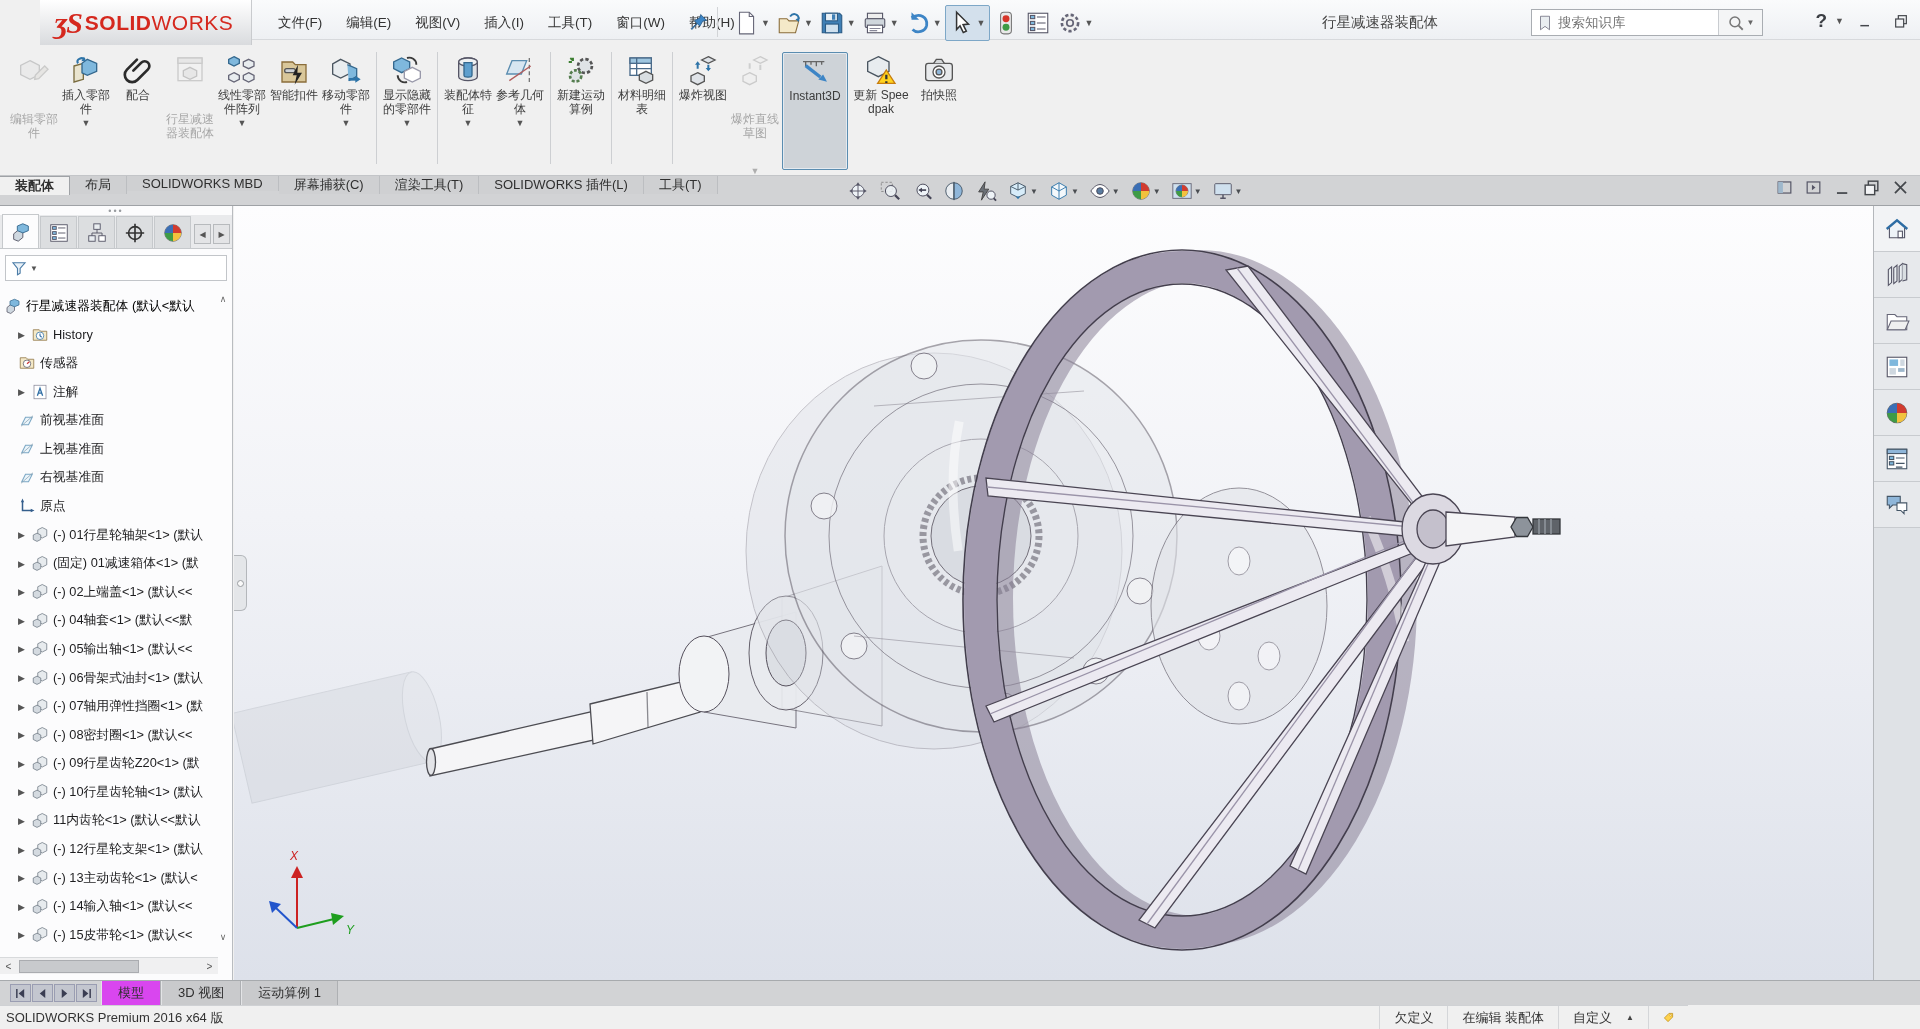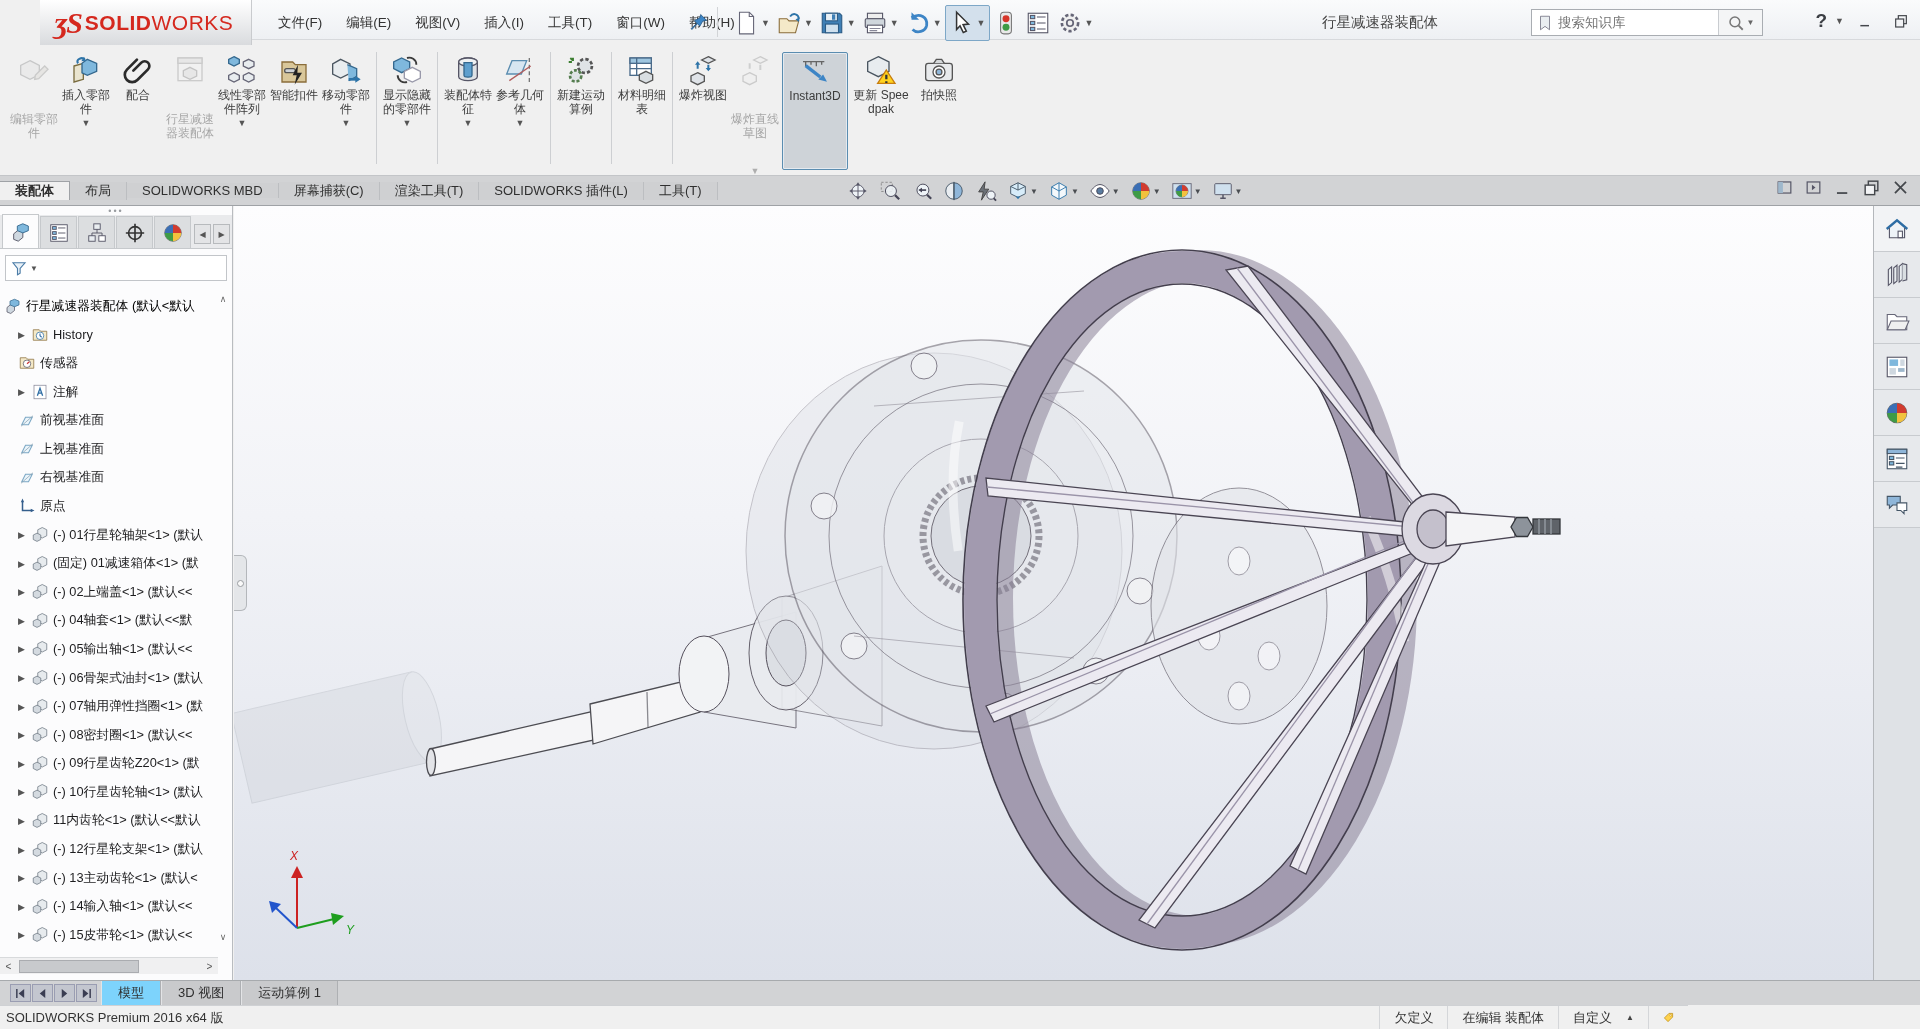--- a/index.html
+++ b/index.html
@@ -53,21 +53,21 @@
   .rbtn .rlabel { font-size:12px; line-height:1.18; text-align:center; color:#3c3c3c; word-break:break-all; }
   .rbtn .rdrop { font-size:9px; color:#555; margin-top:2px; }
   .rbtn.disabled { opacity:.42; filter:grayscale(.9);gap:24px; }
   .rbtn.selected { background:#ced3d8; border:1px solid #5b8db0; box-shadow:inset 0 0 0 1px #e4eaf0; }
   .rbtn.w64 { width:66px; }
   .rbtn.w60 { width:62px; }
   .rsep { width:1px; height:112px; background:#cdcfd2; margin:0 4px; flex:none;}
 
   
   #tabrow { position:absolute; left:0; top:176px; width:1920px; height:30px;
-    background:#d2d3d5; border-bottom:1px solid #9fa2a6; display:flex; align-items:center; }
+    background:#d2d3d5; border-bottom:1px solid #9fa2a6; display:flex; align-items:flex-start; }
   .cmdtab { padding:0 15px; display:flex; align-items:center; font-size:13px; color:#2f2f2f;
     border-right:1px solid #bcbec1; background:#cfd0d2; }
   .cmdtab.active { background:#f0f0f0; border-top:1px solid #9fa2a6; border-right:1px solid #9fa2a6;
     font-weight:bold; }
   #hud { position:absolute; left:845px; top:176px; height:30px; display:flex; align-items:center; gap:6px; }
   .hud-btn { display:flex; align-items:center; gap:1px; padding:1px 2px; }
   .hud-btn .ic { width:22px; height:22px; }
   .hud-btn .drp { font-size:8px; color:#4a4d51; }
   #doc-controls { position:absolute; right:10px; top:178px; display:flex; align-items:center; gap:10px; }
   #doc-controls .ic { width:19px; height:19px; }
@@ -124,21 +124,21 @@
 
   
   #bottomtabs { position:absolute; left:0; top:980px; width:1920px; height:25px;
     background:#d2d3d5; border-top:1px solid #a7aaad; display:flex; align-items:stretch; }
   #navbtns { display:flex; align-items:center; gap:1px; padding:0 4px 0 10px; }
   .navbtn { width:21px; height:18px; background:#c3c6cf; border:1px solid #9a9db2;
     display:flex; align-items:center; justify-content:center; }
   .navbtn svg { width:11px; height:11px; }
   .btab { padding:0 16px; display:flex; align-items:center; font-size:13px; color:#2f2f2f;
     background:#c9cacc; border-right:1px solid #aeb0b3; border-left:1px solid #e3e4e6; }
-  .btab.active { background:#7dd3fc; font-weight:normal; }
+  .btab.active { background:#d946ef; font-weight:normal; }
 
   
   #statusbar { position:absolute; left:0; top:1005px; width:1688px; height:24px;
     background:#f0f0f0; border-top:1px solid #cfd1d4; display:flex; align-items:center; font-size:13px; }
   #status-left { padding-left:6px; color:#333; }
   #status-right { margin-left:auto; display:flex; align-items:center; height:100%; }
   .status-seg { padding:0 14px; border-left:1px solid #d4d6d9; height:100%; display:flex; align-items:center; color:#333;}
   #status-custom { display:flex; align-items:center; gap:14px; }
   #status-custom .up { font-size:8px; color:#444; }
   #status-tag { width:40px; display:flex; justify-content:center; }

